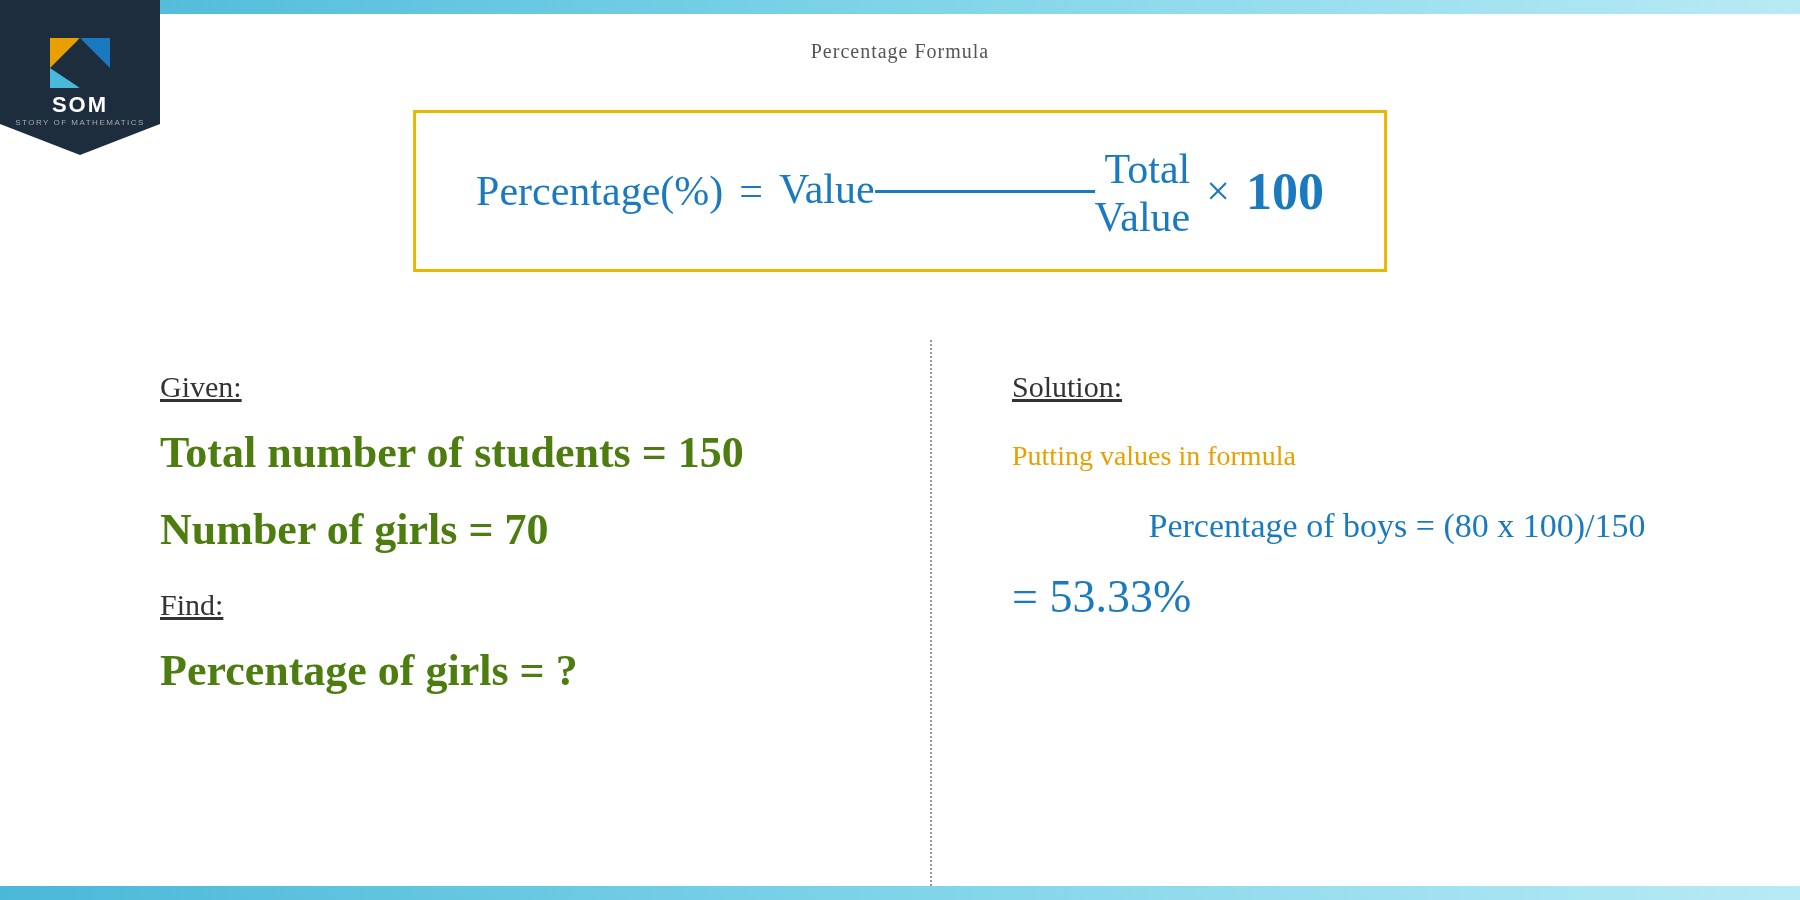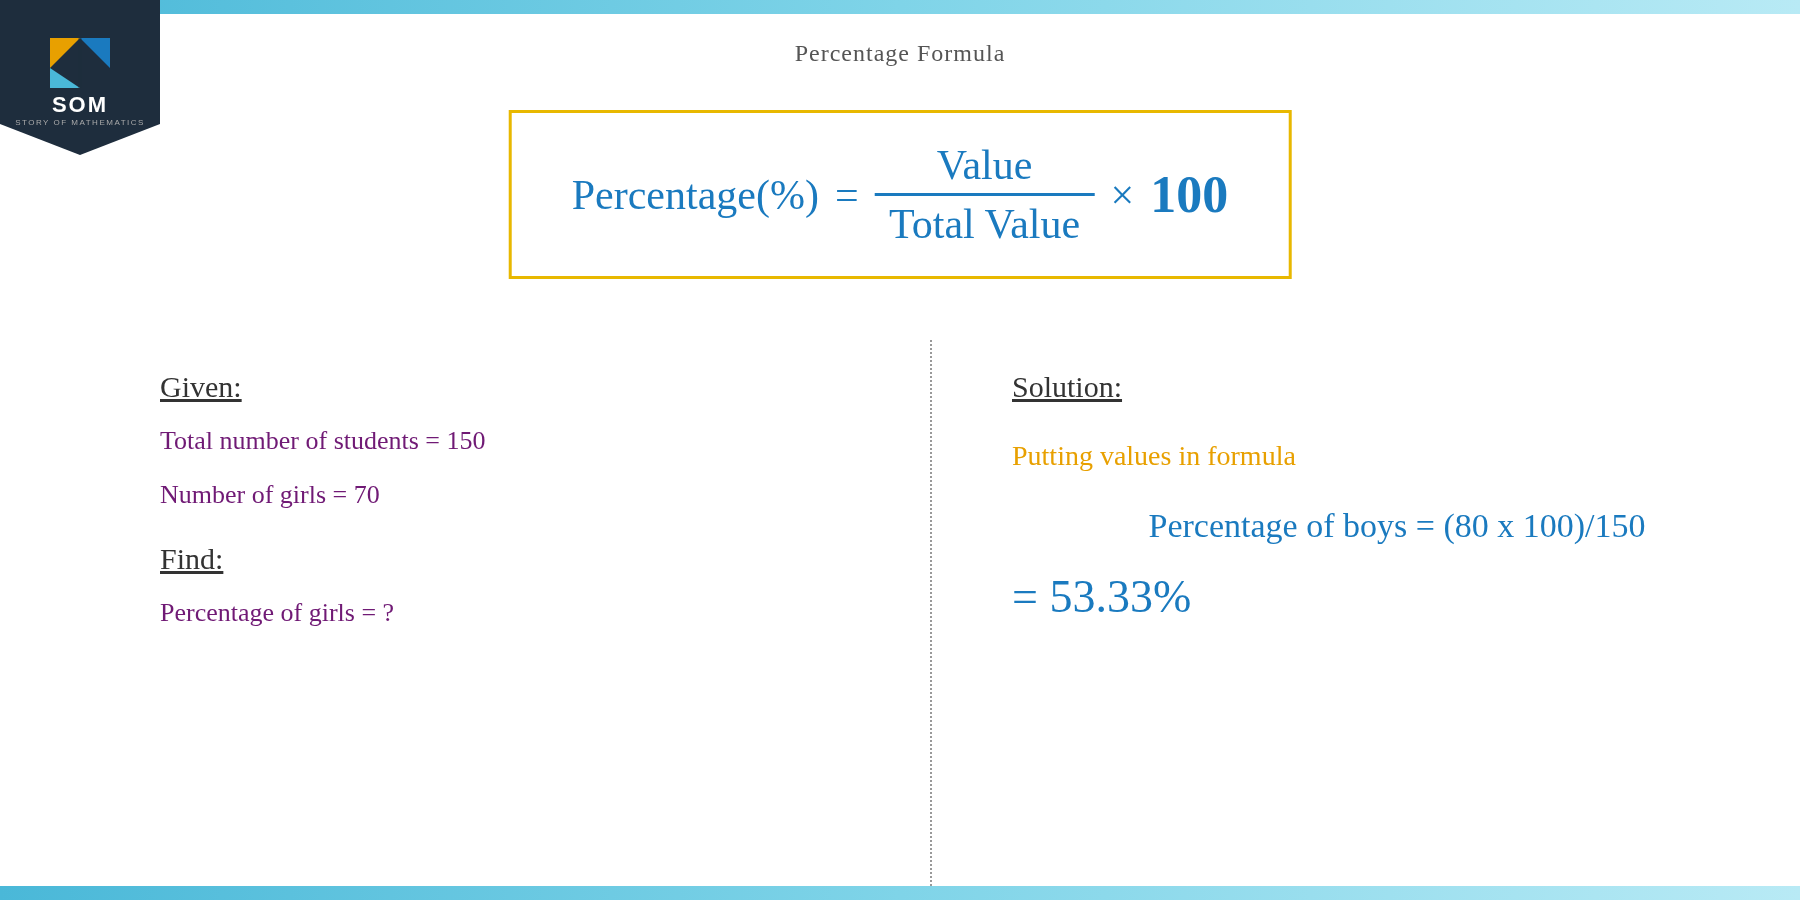--- a/index.html
+++ b/index.html
@@ -65,21 +65,21 @@
       font-family: Arial, sans-serif;
     }
 
     
     .page-title {
       position: absolute;
       top: 40px;
       left: 0; right: 0;
       text-align: center;
       color: #555;
-      font-size: 24px;
+      font-size: 20px;
       font-family: Georgia, serif;
       font-weight: normal;
       letter-spacing: 1px;
     }
 
     
     .formula-box {
       position: absolute;
       top: 110px;
       left: 50%;
@@ -100,21 +100,21 @@
     }
 
     .formula-equals {
       color: #1a7abf;
       font-size: 42px;
       font-family: Georgia, serif;
     }
 
     .formula-fraction {
       display: flex;
-      flex-direction: column;
+      flex-direction: row;
       align-items: center;
       gap: 0;
     }
 
     .fraction-numerator {
       color: #1a7abf;
       font-size: 42px;
       font-family: Georgia, serif;
       text-align: center;
       padding-bottom: 4px;
@@ -124,21 +124,21 @@
       width: 100%;
       height: 3px;
       background: #1a7abf;
       min-width: 220px;
     }
 
     .fraction-denominator {
       color: #1a7abf;
       font-size: 42px;
       font-family: Georgia, serif;
-      text-align: center;
+      text-align: right;
       padding-top: 4px;
     }
 
     .formula-multiply {
       color: #1a7abf;
       font-size: 42px;
       font-family: Georgia, serif;
     }
 
     .formula-hundred {
@@ -172,25 +172,26 @@
     .section-label {
       color: #333;
       font-size: 30px;
       font-family: Georgia, serif;
       text-decoration: underline;
       margin-bottom: 20px;
       display: inline-block;
     }
 
     .data-line {
-      color: #701a75;
-      font-size: 26px;
+      color: #4d7c0f;
+      font-size: 44px;
       font-family: Georgia, serif;
       margin-bottom: 20px;
       line-height: 1.3;
+      font-weight: bold;
     }
 
     .find-section {
       margin-top: 30px;
     }
 
     
     .solution-note {
       color: #e8a000;
       font-size: 28px;

